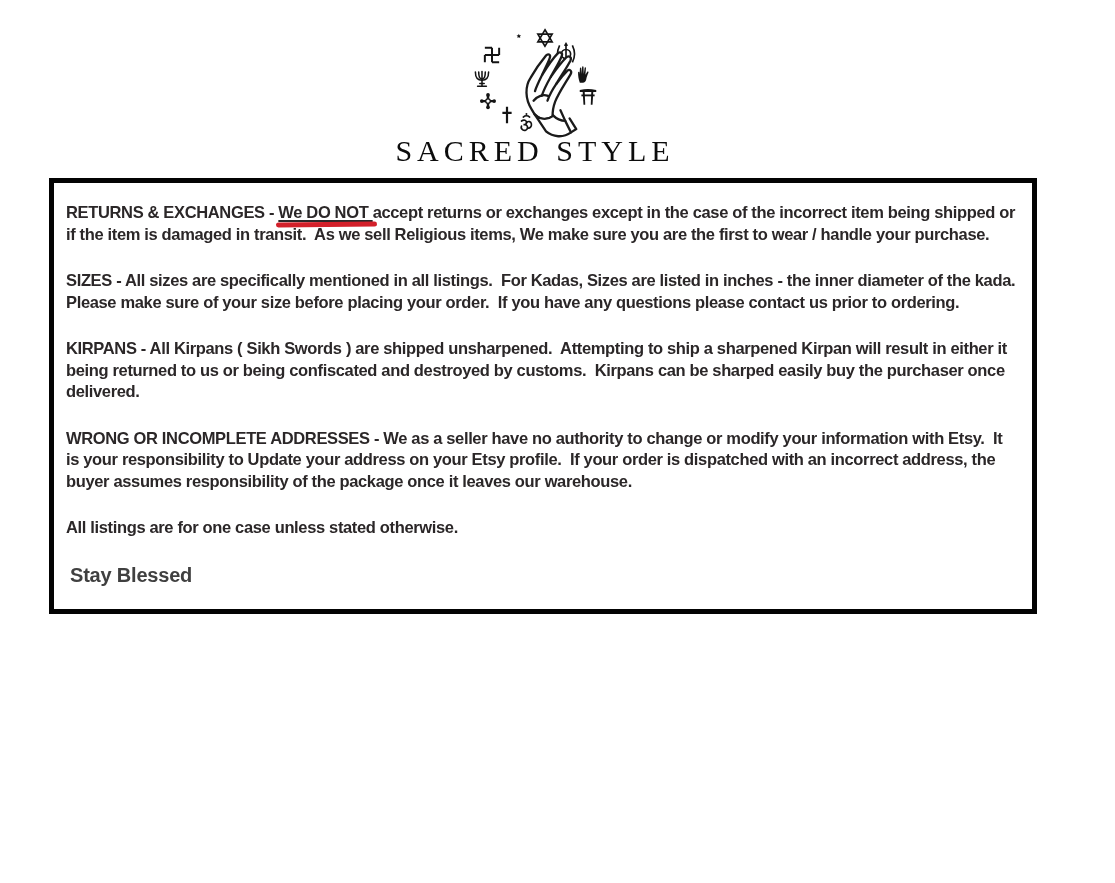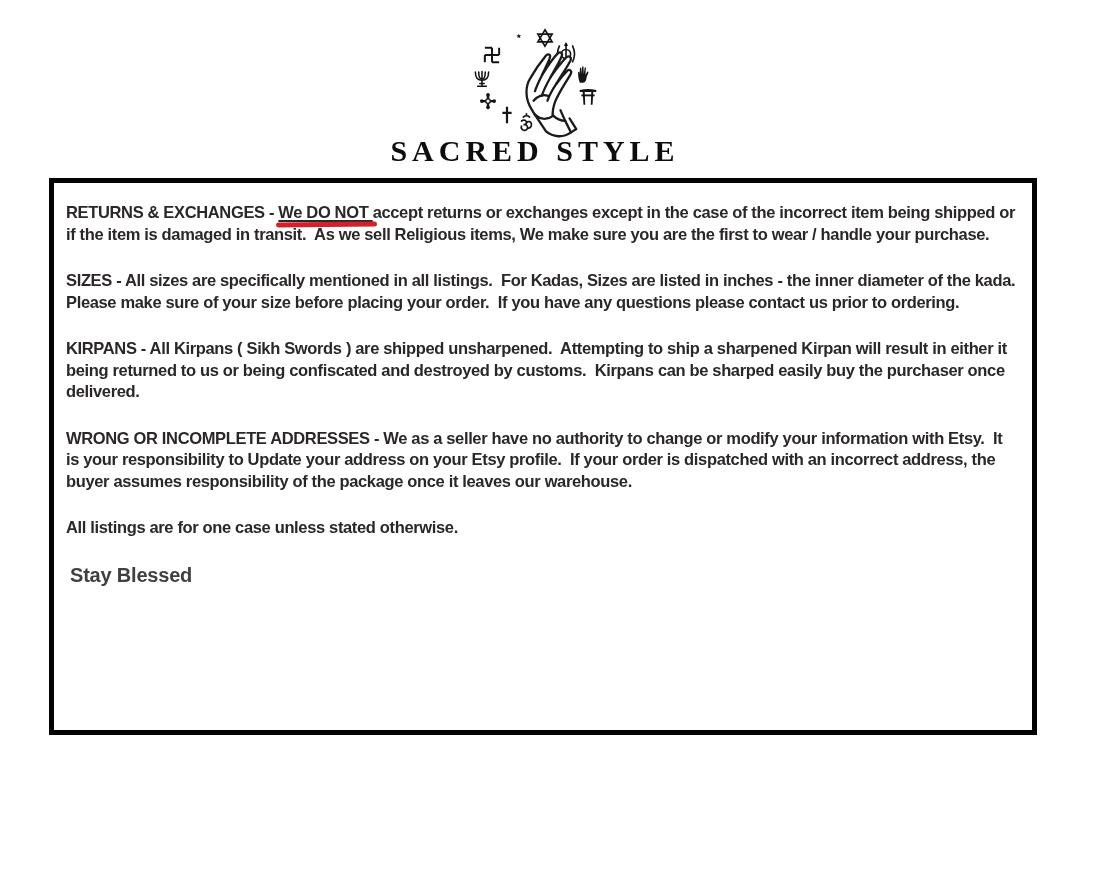--- a/index.html
+++ b/index.html
@@ -16,26 +16,26 @@
     position:absolute;width:22px;height:22px;
     transform:translate(-50%,-50%);
     color:#141414;
   }
   .logo .sym svg{width:100%;height:100%;display:block;}
   .hands{position:absolute;left:58px;top:20px;width:98px;height:96px;}
   .hands svg{width:100%;height:100%;display:block;}
   .brand{
     position:absolute;left:535px;top:134px;transform:translateX(-50%);
     font-family:"Liberation Serif", serif;
-    font-size:30px;font-weight:700;letter-spacing:5px;
+    font-size:30px;font-weight:400;letter-spacing:5px;
     color:#0c0c0c;white-space:nowrap;
   }
   
   .policy-box{
-    position:absolute;left:49px;top:178px;width:988px;height:557px;
+    position:absolute;left:49px;top:178px;width:988px;height:436px;
     box-sizing:border-box;border:5px solid #030303;background:#fff;
     padding:19px 14px 0 12px;overflow:hidden;
   }
   .policy{
     margin:0 0 25px 0;
     font-size:16.5px;font-weight:bold;letter-spacing:-0.35px;
     line-height:21.5px;color:#2b2728;
     white-space:pre-wrap;
   }
   .gap-lg{margin-top:7px;}

